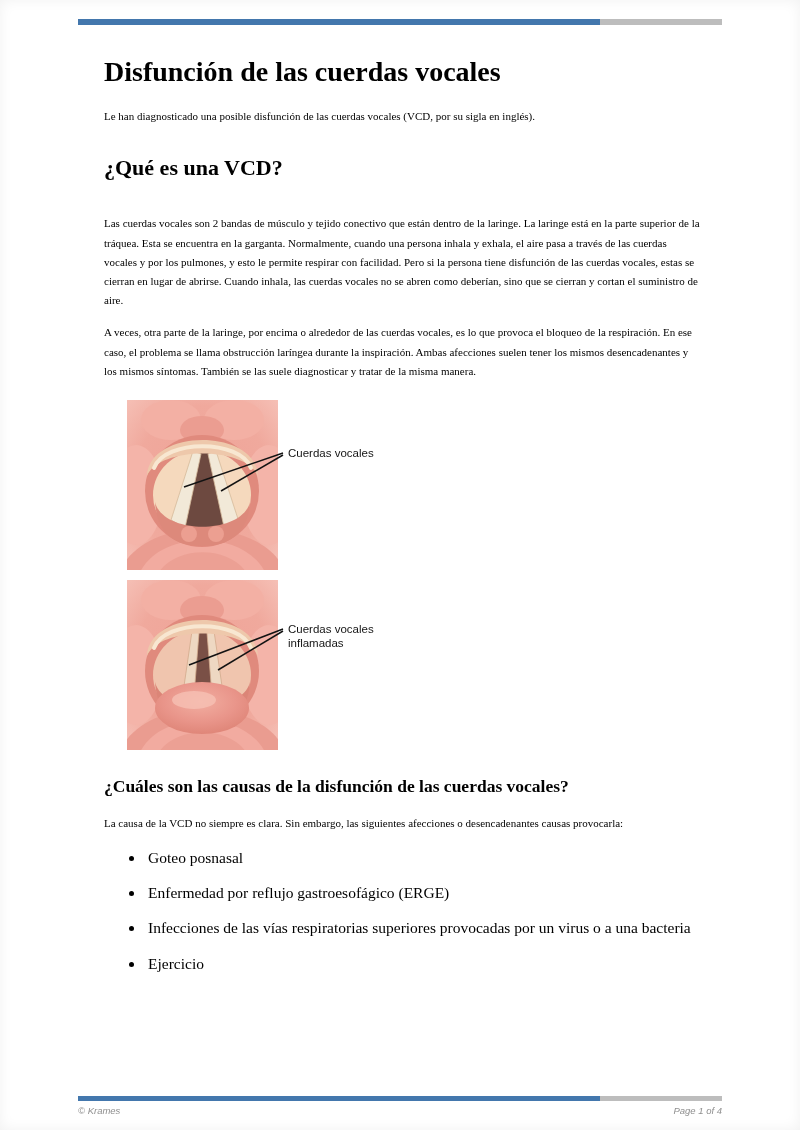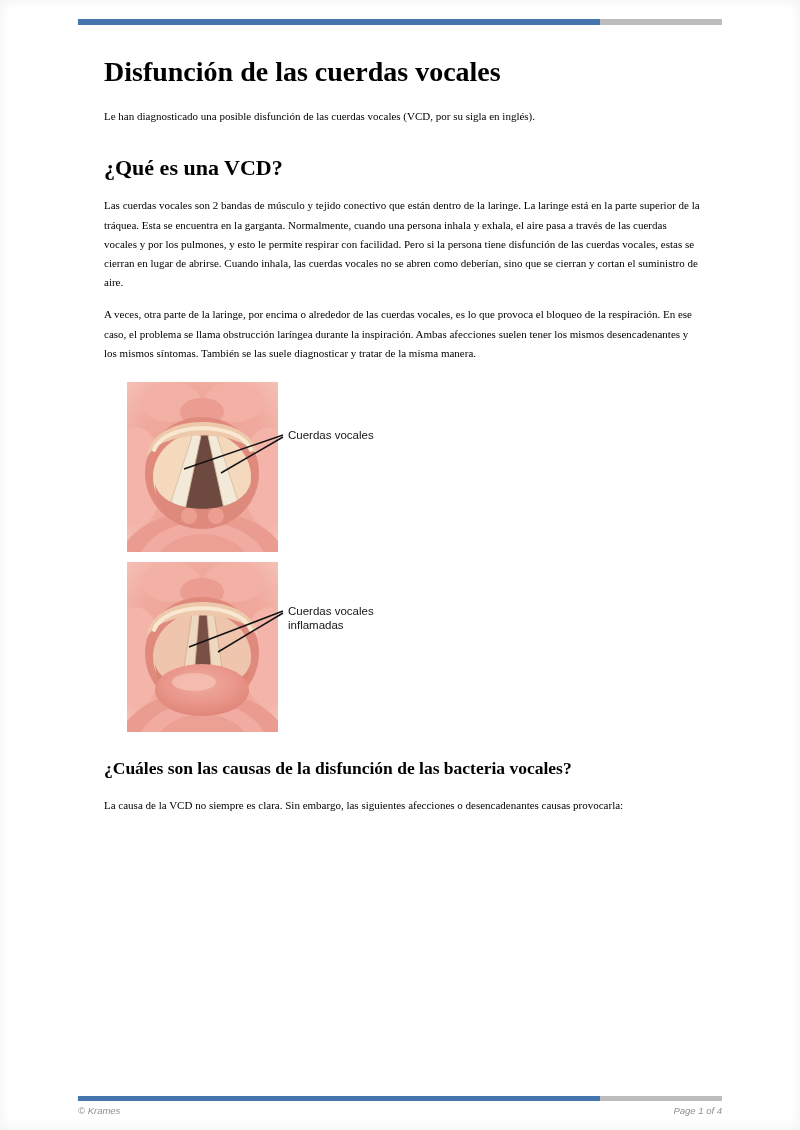--- a/index.html
+++ b/index.html
@@ -16,21 +16,21 @@
     position:absolute;left:78px;right:78px;height:6px;
     background:linear-gradient(to right,#4377ad 0,#4377ad 81%,#bdbdbd 81%,#bdbdbd 100%);
   }
   .topbar{top:19px;}
   .content{padding:0 99px 0 104px;}
   h1{margin:56px 0 0 0;font-size:28px;line-height:1.15;font-weight:700;}
   h2{margin:29px 0 1px 0;font-size:22px;line-height:1.18;font-weight:700;}
   h3{margin:26px 0 0 0;font-size:17.5px;line-height:1.25;font-weight:700;}
   p{margin:0;font-size:11px;line-height:19.2px;}
   p.intro{margin-top:19px;}
-  p.b1{margin-top:15px;}
+  p.b1{margin-top:33px;}
   p.b2{margin-top:13px;}
   p.causes-intro{margin-top:16px;}
   ul.causes{
     margin:15px 0 0 0;padding:0 0 0 41px;
     list-style:disc outside;
     font-size:15.5px;line-height:19.2px;
   }
   ul.causes li{margin:0 0 16px 0;padding-left:3px;}
   .figure{margin:0 0 0 23px;}
   .figure.first{margin-top:19px;}
@@ -142,24 +142,30 @@
           <path d="M20,76 C22,28 129,28 131,76 C119,46 32,46 20,76 Z" fill="#eec8ab"></path>
           <path d="M27,68 C38,39 113,39 124,68" fill="none" stroke="#f8e7d1" stroke-width="4" stroke-linecap="round"></path>
         </g>
         <line class="pointer" x1="156" y1="49" x2="62" y2="85"></line>
         <line class="pointer" x1="156" y1="51" x2="91" y2="90"></line>
         <text class="fig-label" x="161" y="53">Cuerdas vocales</text>
         <text class="fig-label" x="161" y="67">inflamadas</text>
       </svg>
     </div>
 
-    <h3>¿Cuáles son las causas de la disfunción de las bacteria vocales?</h3>
+    <h3>¿Cuáles son las causas de la disfunción de las cuerdas vocales?</h3>
 
     <p class="causes-intro">La causa de la VCD no siempre es clara. Sin embargo, las siguientes afecciones o desencadenantes causas provocarla:</p>
 
+    <ul class="causes">
+      <li>Goteo posnasal</li>
+      <li>Enfermedad por reflujo gastroesofágico (ERGE)</li>
+      <li>Infecciones de las vías respiratorias superiores provocadas por un virus o a una bacteria</li>
+      <li>Ejercicio</li>
+    </ul>
 
   </div>
 
   <div class="footer">
     <div class="footbar"></div>
     <div class="foot-row">
       <span>© Krames</span>
       <span>Page 1 of 4</span>
     </div>
   </div>

